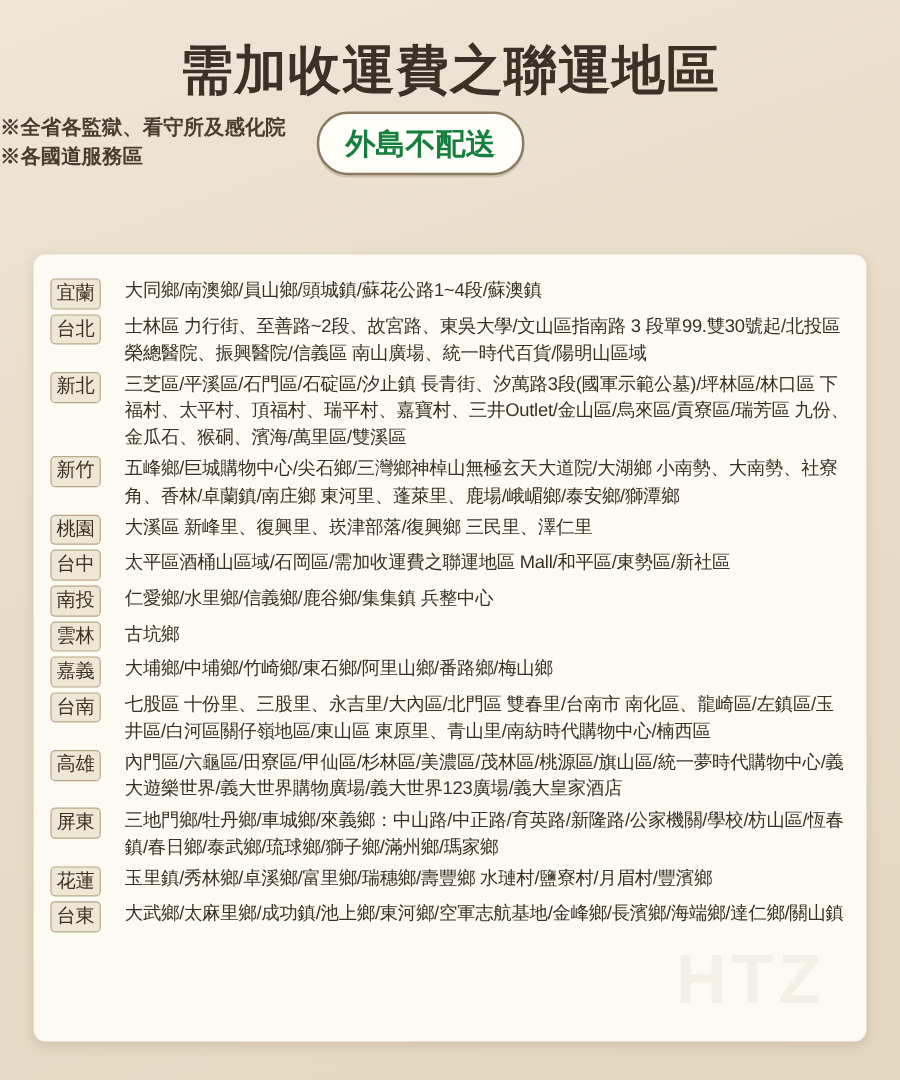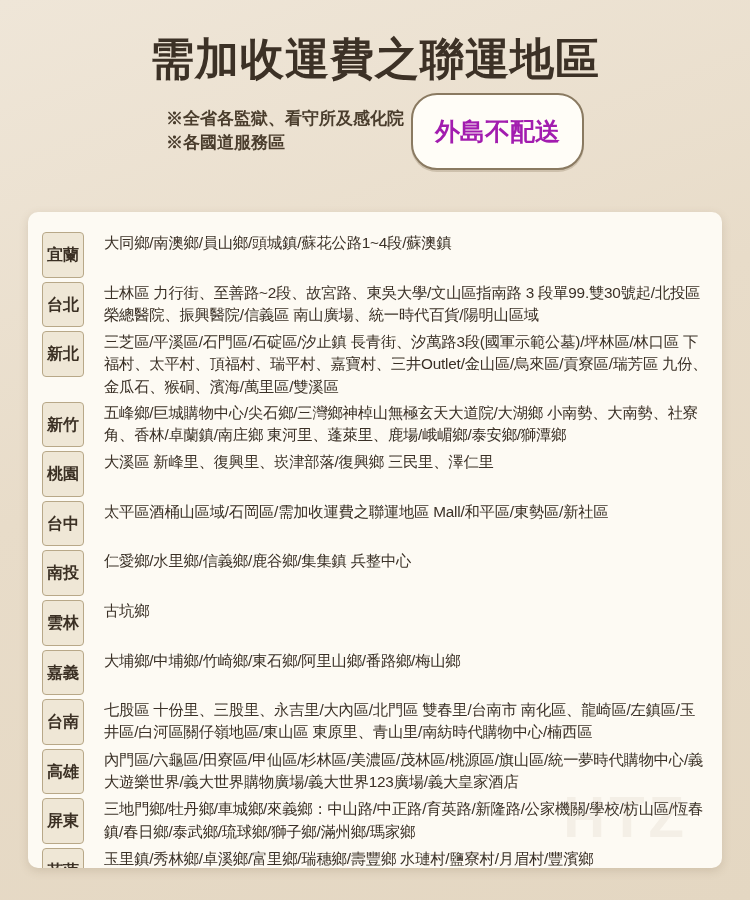--- a/index.html
+++ b/index.html
@@ -28,40 +28,39 @@
     font-size: 44px;
     font-weight: bold;
     color: #3c3126;
     letter-spacing: 1px;
     line-height: 1.15;
     margin: 0;
   }
   .subrow {
     display: flex;
     align-items: center;
-    justify-content: center;
     margin-top: 8px;
-    gap: 7px;
+    gap: 26px;
   }
   .notes {
     text-align: left;
     font-size: 17px;
     color: #4a3d2d;
     line-height: 1.4;
     font-weight: bold;
   }
   .badge {
     display: inline-block;
     background: #fffdf7;
     border: 2px solid #8a7a61;
     border-radius: 26px;
-    padding: 20px 22px;
+    padding: 8px 22px;
     font-size: 25px;
     font-weight: bold;
-    color: #a21caf;
+    color: #15803d;
     box-shadow: 0 2px 0 rgba(120,100,70,0.25);
     white-space: nowrap;
   }
   .card {
     position: absolute;
     left: 28px;
     top: 212px;
     width: 694px;
     height: 656px;
     background: #fdfaf3;
@@ -92,23 +91,23 @@
   td.region {
     width: 62px;
     padding-right: 8px;
   }
   .region-tag {
     display: inline-block;
     background: #efe7d6;
     border: 1px solid #b8a888;
     border-radius: 4px;
     font-size: 16px;
-    font-weight: bold;
+    font-weight: normal;
     color: #3b3024;
-    padding: 11px 4px;
+    padding: 1px 4px;
     line-height: 1.35;
     white-space: nowrap;
     text-align: right;
   }
   td.detail {
     font-size: 15.3px;
     color: #3a3026;
     line-height: 1.45;
     letter-spacing: -0.2px;
     word-break: break-all;
@@ -179,17 +178,21 @@
           <td class="detail">內門區/六龜區/田寮區/甲仙區/杉林區/美濃區/茂林區/桃源區/旗山區/統一夢時代購物中心/義大遊樂世界/義大世界購物廣場/義大世界123廣場/義大皇家酒店</td>
         </tr>
         <tr>
           <td class="region"><span class="region-tag">屏東</span></td>
           <td class="detail">三地門鄉/牡丹鄉/車城鄉/來義鄉：中山路/中正路/育英路/新隆路/公家機關/學校/枋山區/恆春鎮/春日鄉/泰武鄉/琉球鄉/獅子鄉/滿州鄉/瑪家鄉</td>
         </tr>
         <tr>
           <td class="region"><span class="region-tag">花蓮</span></td>
           <td class="detail">玉里鎮/秀林鄉/卓溪鄉/富里鄉/瑞穗鄉/壽豐鄉 水璉村/鹽寮村/月眉村/豐濱鄉</td>
         </tr>
+        <tr>
+          <td class="region"><span class="region-tag">台東</span></td>
+          <td class="detail">大武鄉/太麻里鄉/成功鎮/池上鄉/東河鄉/空軍志航基地/金峰鄉/長濱鄉/海端鄉/達仁鄉/關山鎮</td>
+        </tr>
       </tbody>
     </table>
   </div>
 
 </div>
 
 </body></html>

